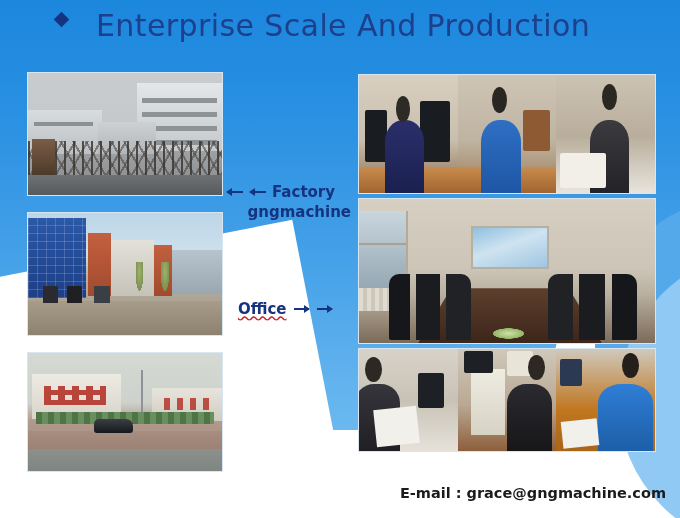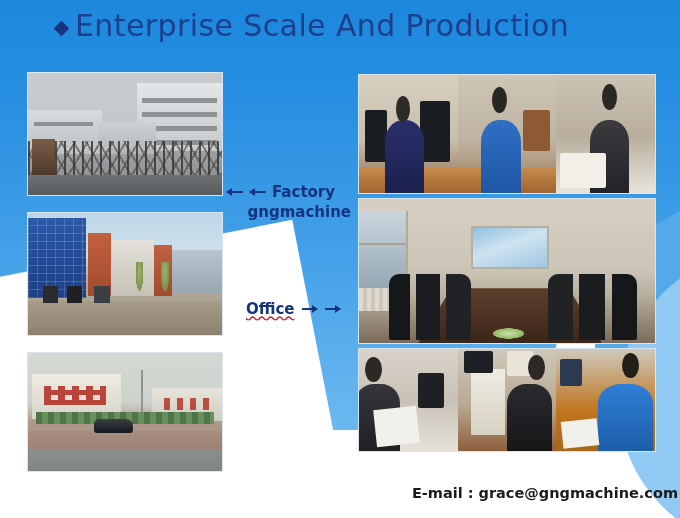--- a/index.html
+++ b/index.html
@@ -73,22 +73,21 @@
     z-index: 3;
   }
 
   
   .title-row {
     position: absolute;
     left: 56px;
     top: 8px;
     z-index: 20;
     display: flex;
-    align-items: center;
-    gap: 8px;
+    gap: 29px;
   }
   .diamond {
     width: 11px;
     height: 11px;
     background: #16337f;
     transform: rotate(45deg);
     flex: 0 0 auto;
     margin-top: 6px;
   }
   .title-text {
@@ -354,21 +353,21 @@
   .annot {
     position: absolute;
     z-index: 25;
     color: #16337f;
     font-family: "DejaVu Sans", sans-serif;
     font-size: 15px;
     font-weight: bold;
     line-height: 1.35;
   }
   #annot-factory { left: 226px; top: 182px; width: 125px; text-align: right; }
-  #annot-office  { left: 246px; top: 299px; width: 118px; text-align: left; }
+  #annot-office  { left: 238px; top: 299px; width: 118px; text-align: left; }
 
   .annot-line1 { display:flex; align-items:center; gap:5px; white-space:nowrap; }
   .annot-line2 { white-space:nowrap; }
   #annot-factory .annot-line2 { text-align:right; }
   #annot-office  .annot-line2 { text-align:center; padding-right: 26px; }
 
   .arrow { display:inline-block; width:18px; height:12px; position:relative; flex:0 0 auto; }
   .arrow::before {
     content:""; position:absolute; left:2px; top:5px; width:15px; height:2px; background:#16337f;
   }
@@ -384,21 +383,21 @@
   }
   .spell {
     text-decoration: underline wavy #c62828;
     text-decoration-skip-ink: none;
   }
 
   
   #email-line {
     position: absolute;
     z-index: 25;
-    right: 2px;
+    right: 14px;
     top: 485px;
     color: #1b1b1b;
     font-family: "DejaVu Sans", sans-serif;
     font-size: 14.5px;
     font-weight: bold;
     white-space: nowrap;
     margin-left: 47px;
   }
 </style>
 </head>

